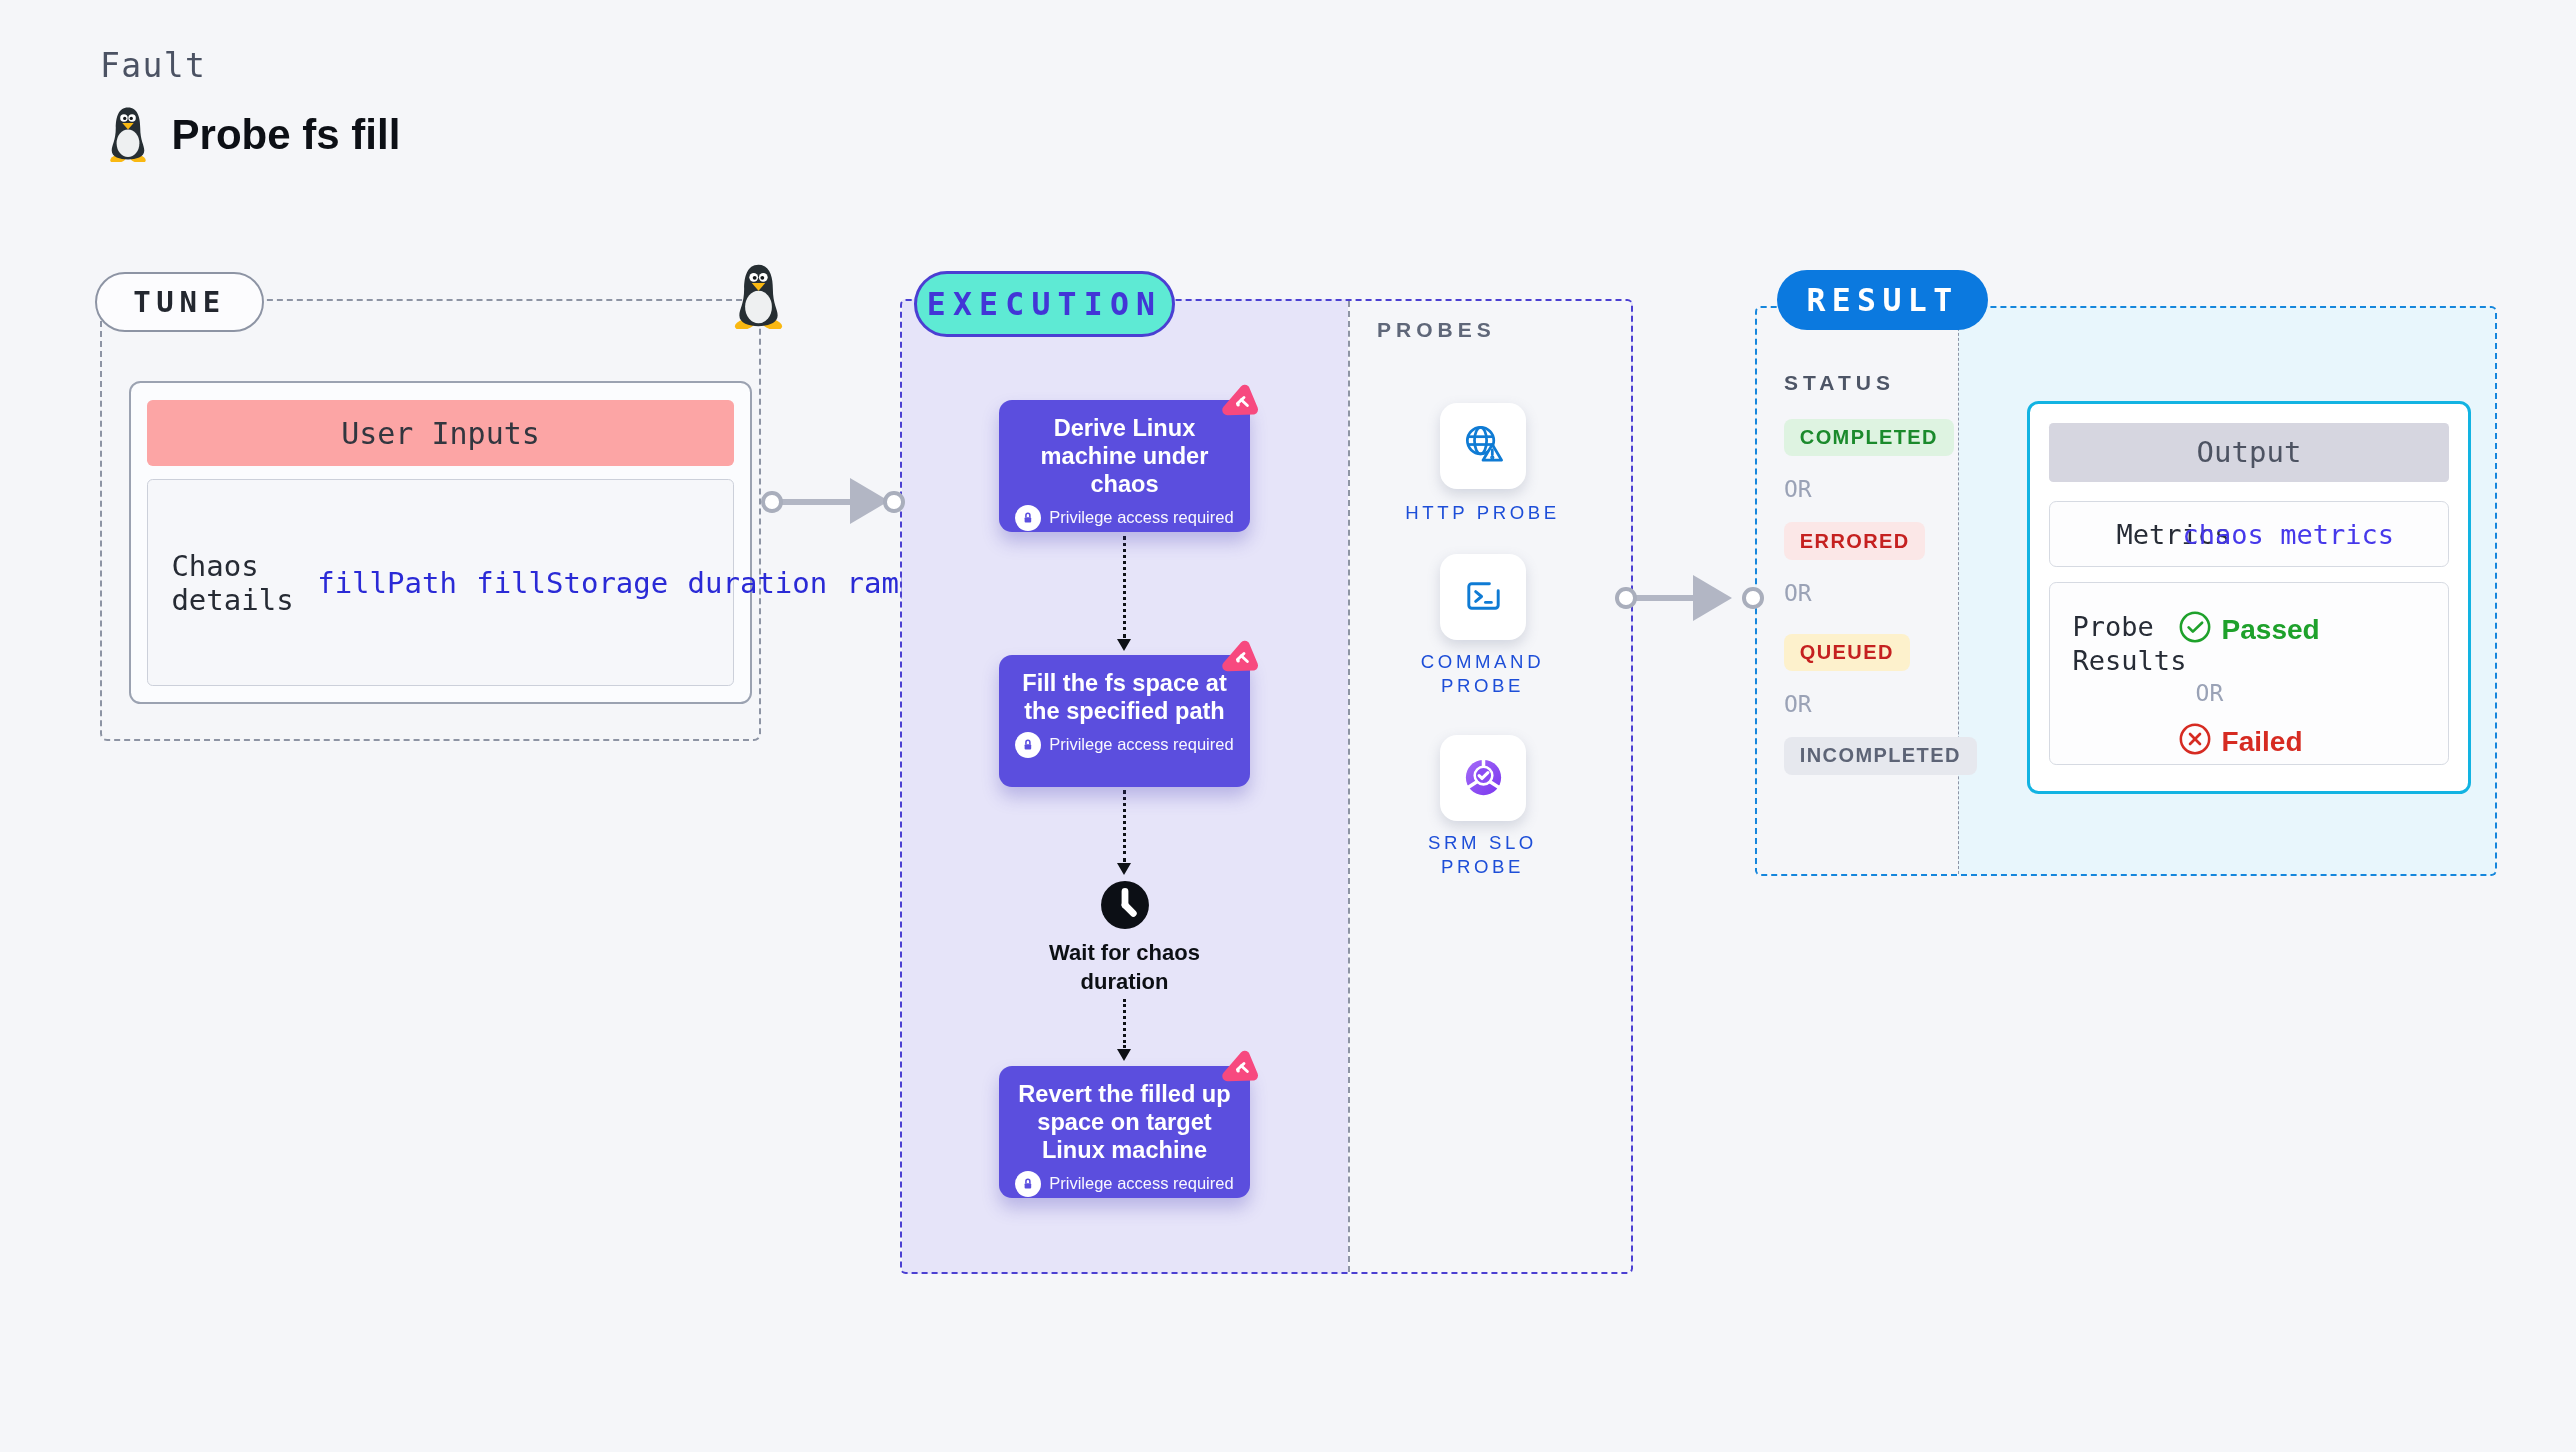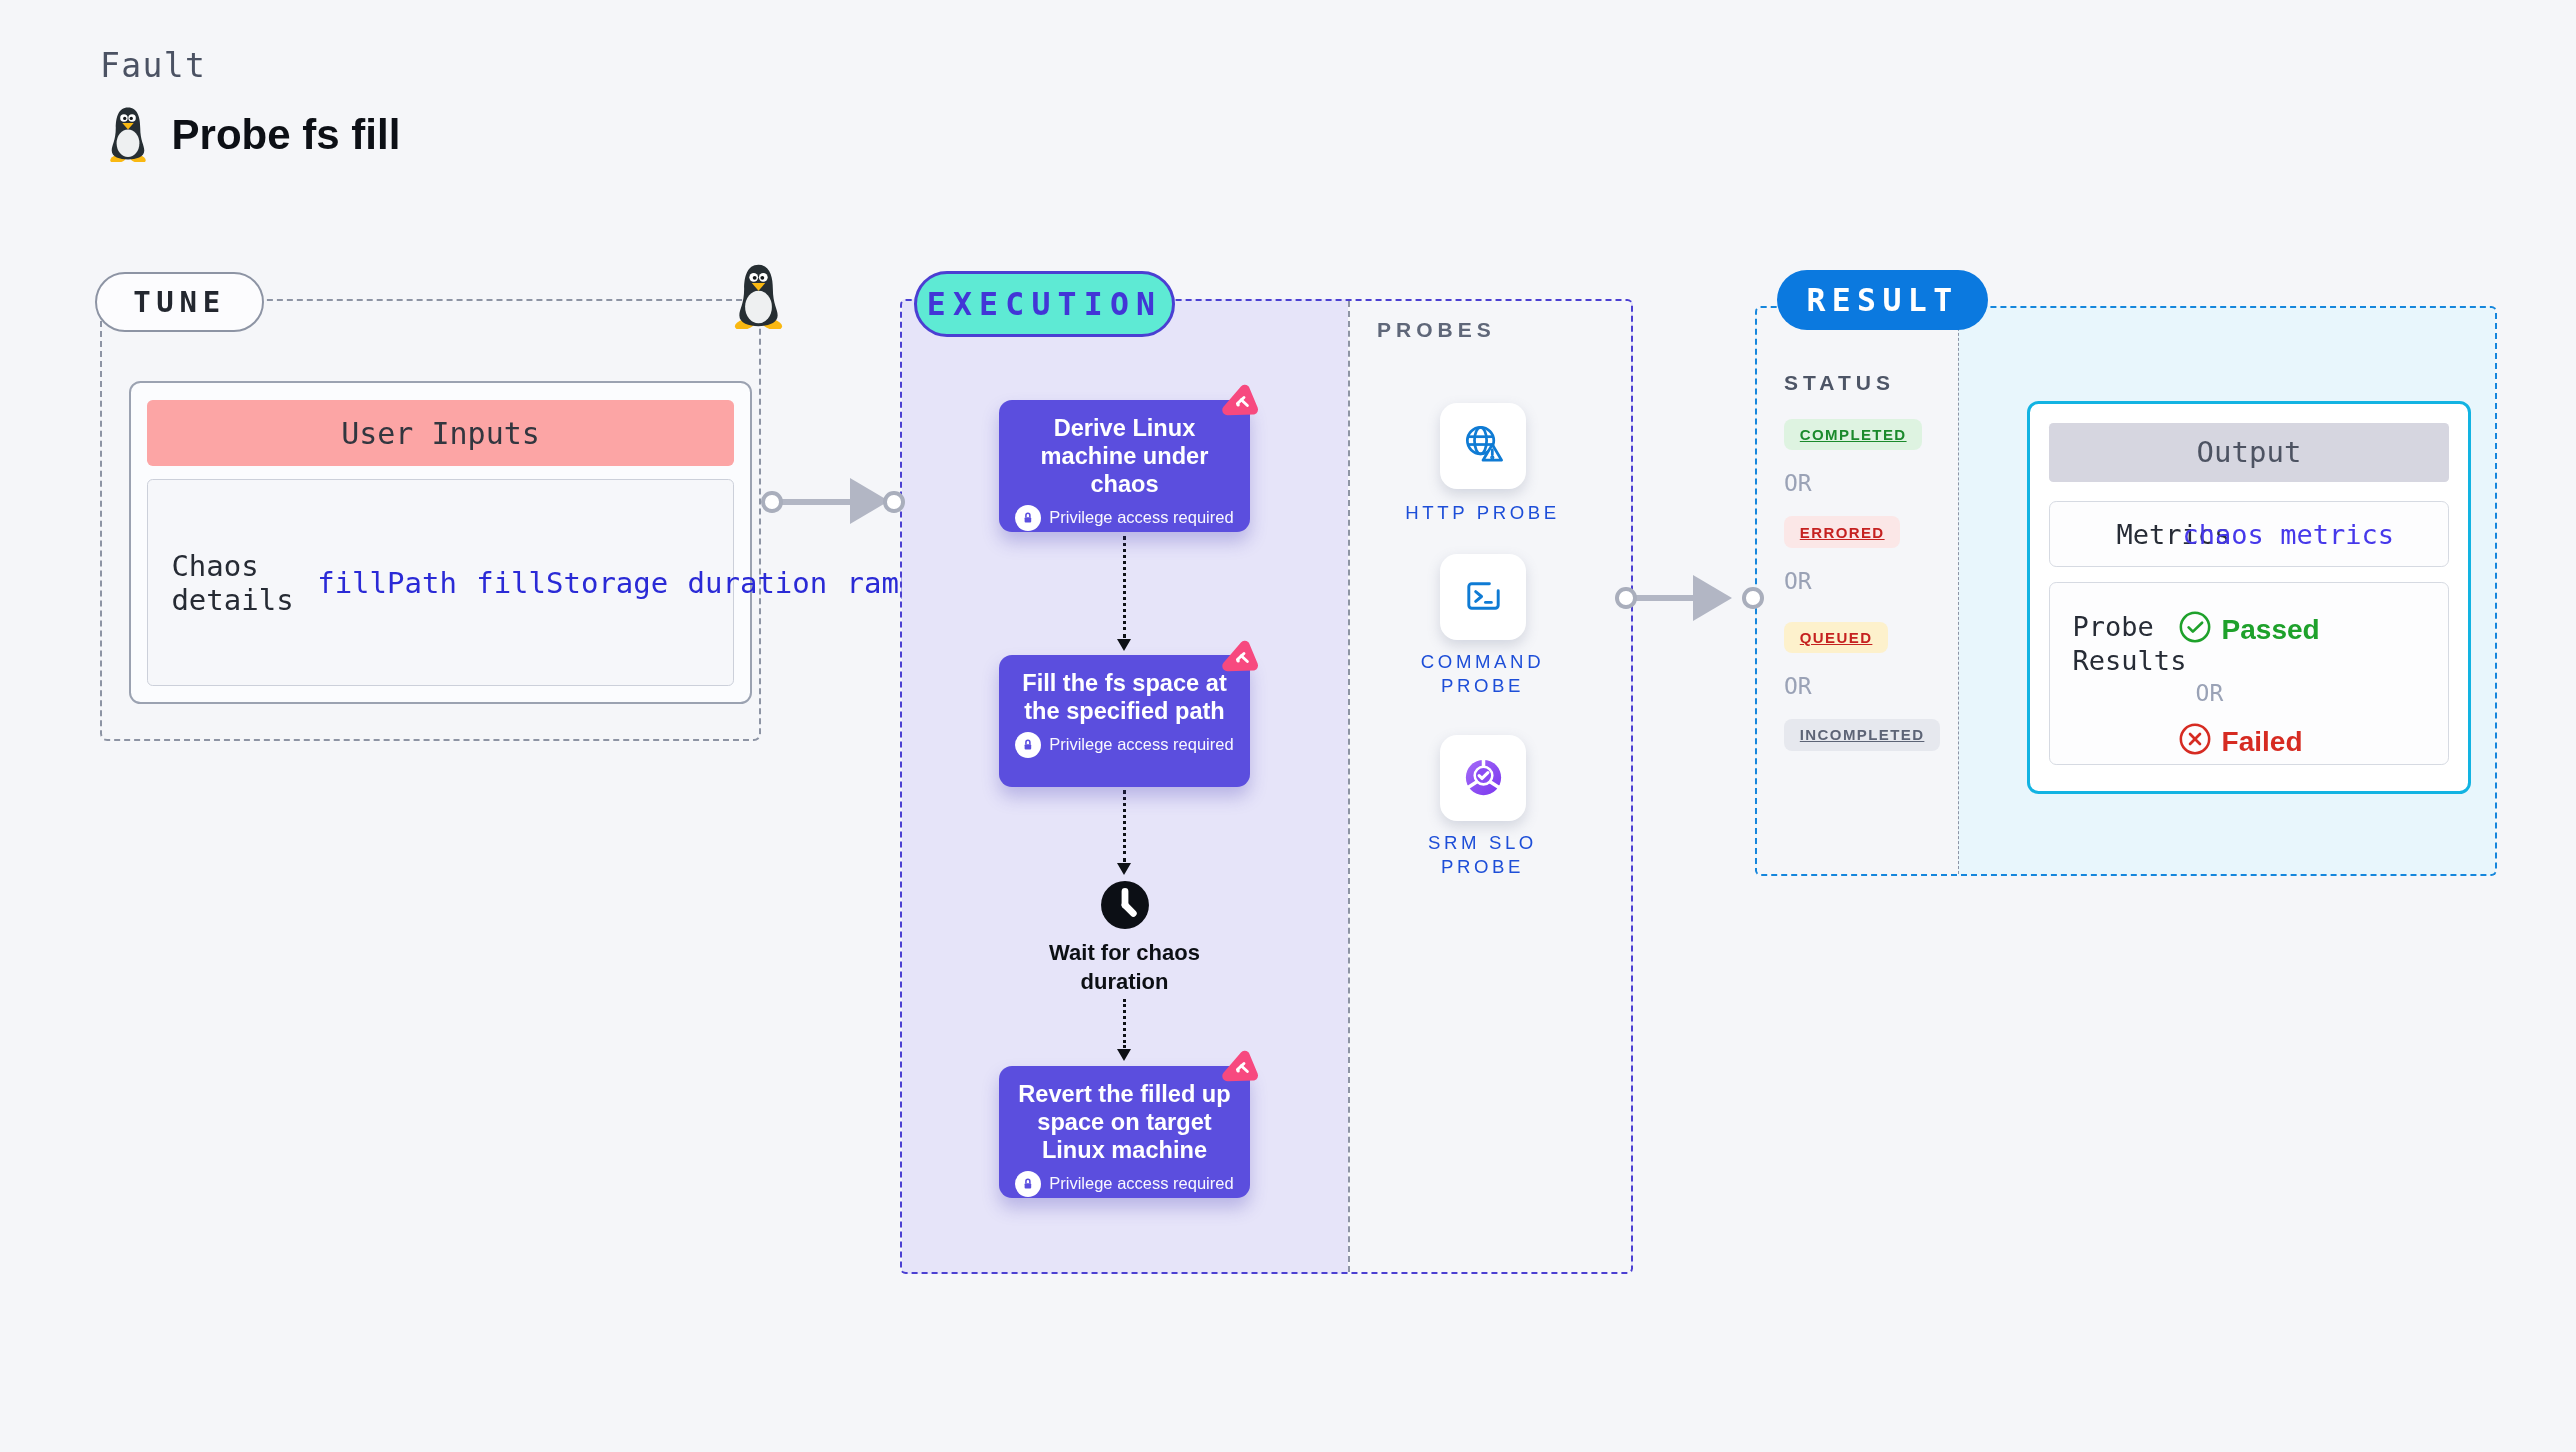--- a/index.html
+++ b/index.html
@@ -58,21 +58,21 @@
               box-shadow:0 5.7px 13px rgba(95,105,135,.22);display:flex;align-items:center;justify-content:center;}
   .probe-label{left:1393px;width:179px;text-align:center;font-size:18.6px;font-weight:normal;letter-spacing:3.6px;
                color:#1d4ed8;line-height:24px;}
 
   
   .result-group{left:1755px;top:306px;width:738px;height:566px;border:2.9px dashed #1586dc;border-radius:5.7px;
                 background:linear-gradient(90deg,rgba(0,0,0,0) 0 201px,#e8f6fc 201px);}
   .result-divider{position:absolute;left:201px;top:0;bottom:0;border-left:1.4px dashed #8d94a6;}
   .status-label{left:1784px;top:371px;font-size:21px;font-weight:bold;letter-spacing:5px;color:#4d5566;}
   .status-list{left:1784px;top:419px;display:flex;flex-direction:column;gap:20px;align-items:flex-start;}
-  .badge{padding:7.2px 15.8px;border-radius:8px;font-size:15px;font-weight:bold;letter-spacing:1.4px;text-decoration:underline;}
+  .badge{padding:7.2px 15.8px;border-radius:8px;font-size:20px;font-weight:bold;letter-spacing:1.4px;}
   .badge-success{background:#def3e1;color:#1b8a2c;}
   .badge-error{background:#fbe7e7;color:#c52120;}
   .badge-warning{background:#fdf1cc;color:#c52120;margin-top:8px;}
   .badge-neutral{background:#e6e8ee;color:#5d6476;}
   .or-label{font-family:"DejaVu Sans Mono",monospace;font-size:23px;color:#9aa2b6;}
 
   .output-box{left:2027px;top:401px;width:438px;height:387px;background:#ffffff;border:3.6px solid #12b3e2;border-radius:11.5px;}
   .output-head{position:absolute;left:18.6px;right:18.6px;top:18.6px;height:59px;background:#d6d6e0;border-radius:4.3px;
                display:flex;align-items:center;justify-content:center;font-size:29px;color:#4d5362;}
   .out-row{position:absolute;left:18.6px;right:18.6px;background:#fdfdfe;border:1.4px solid #d6dae2;border-radius:7.2px;}

